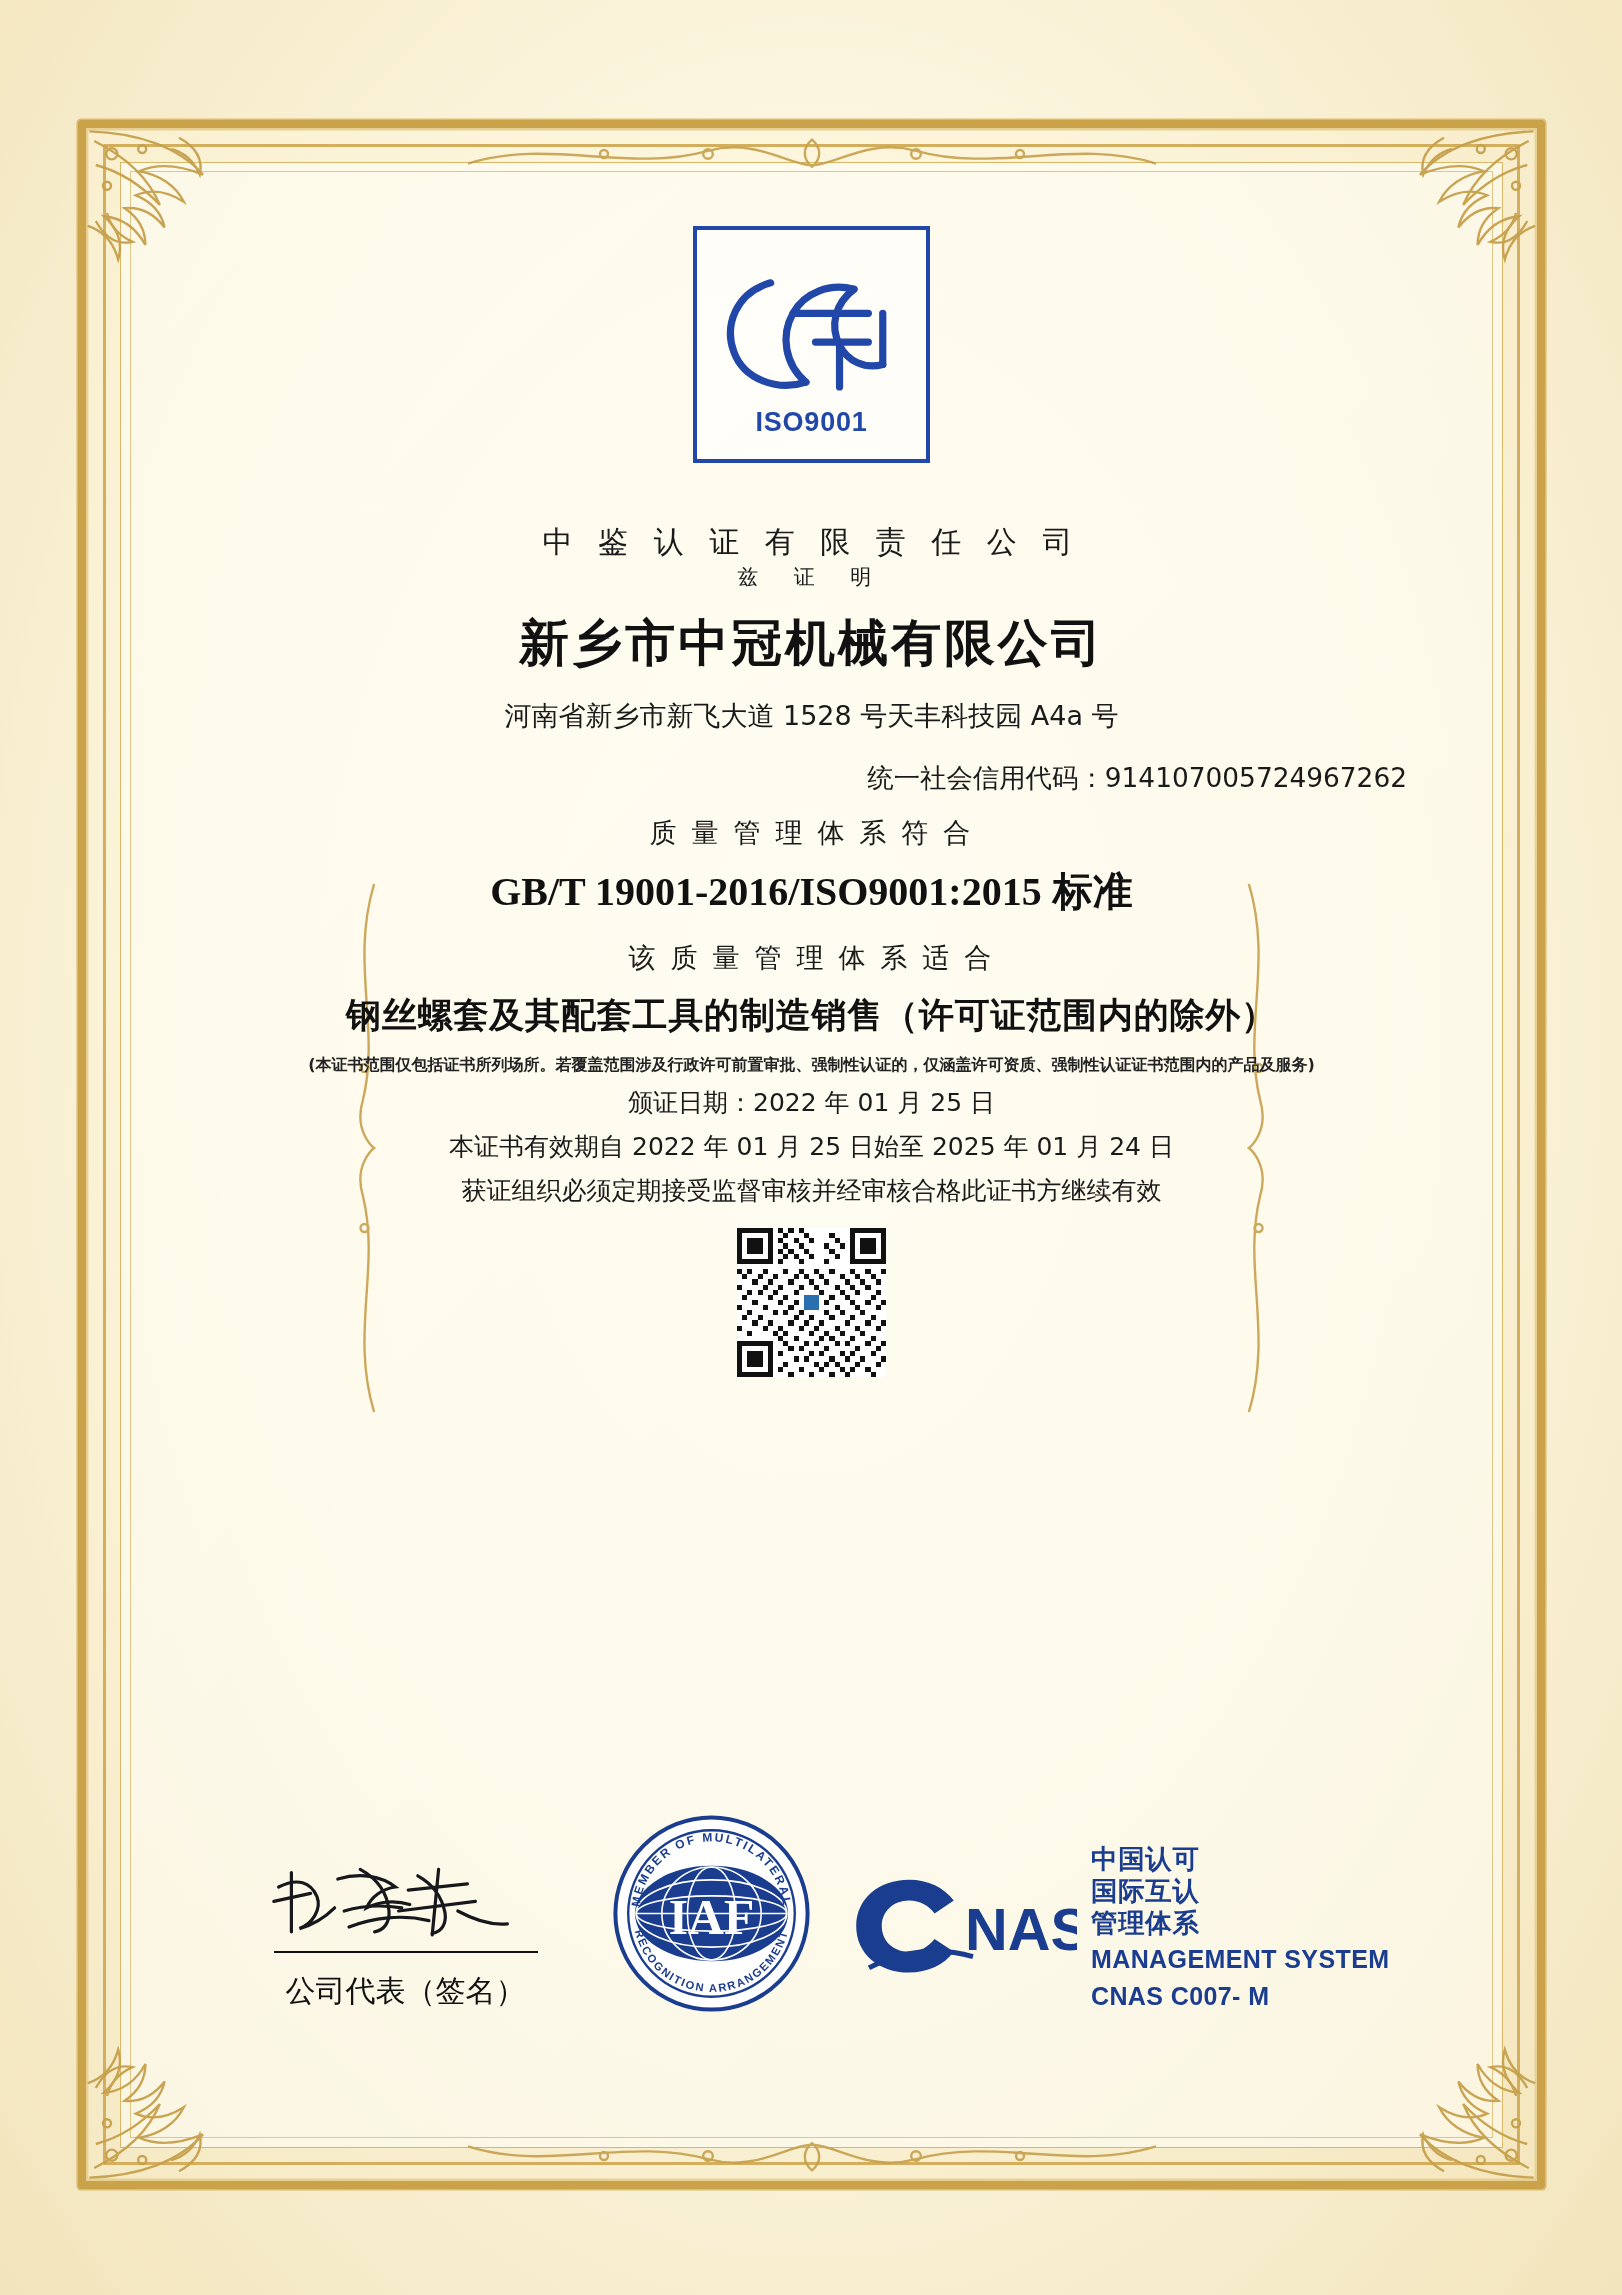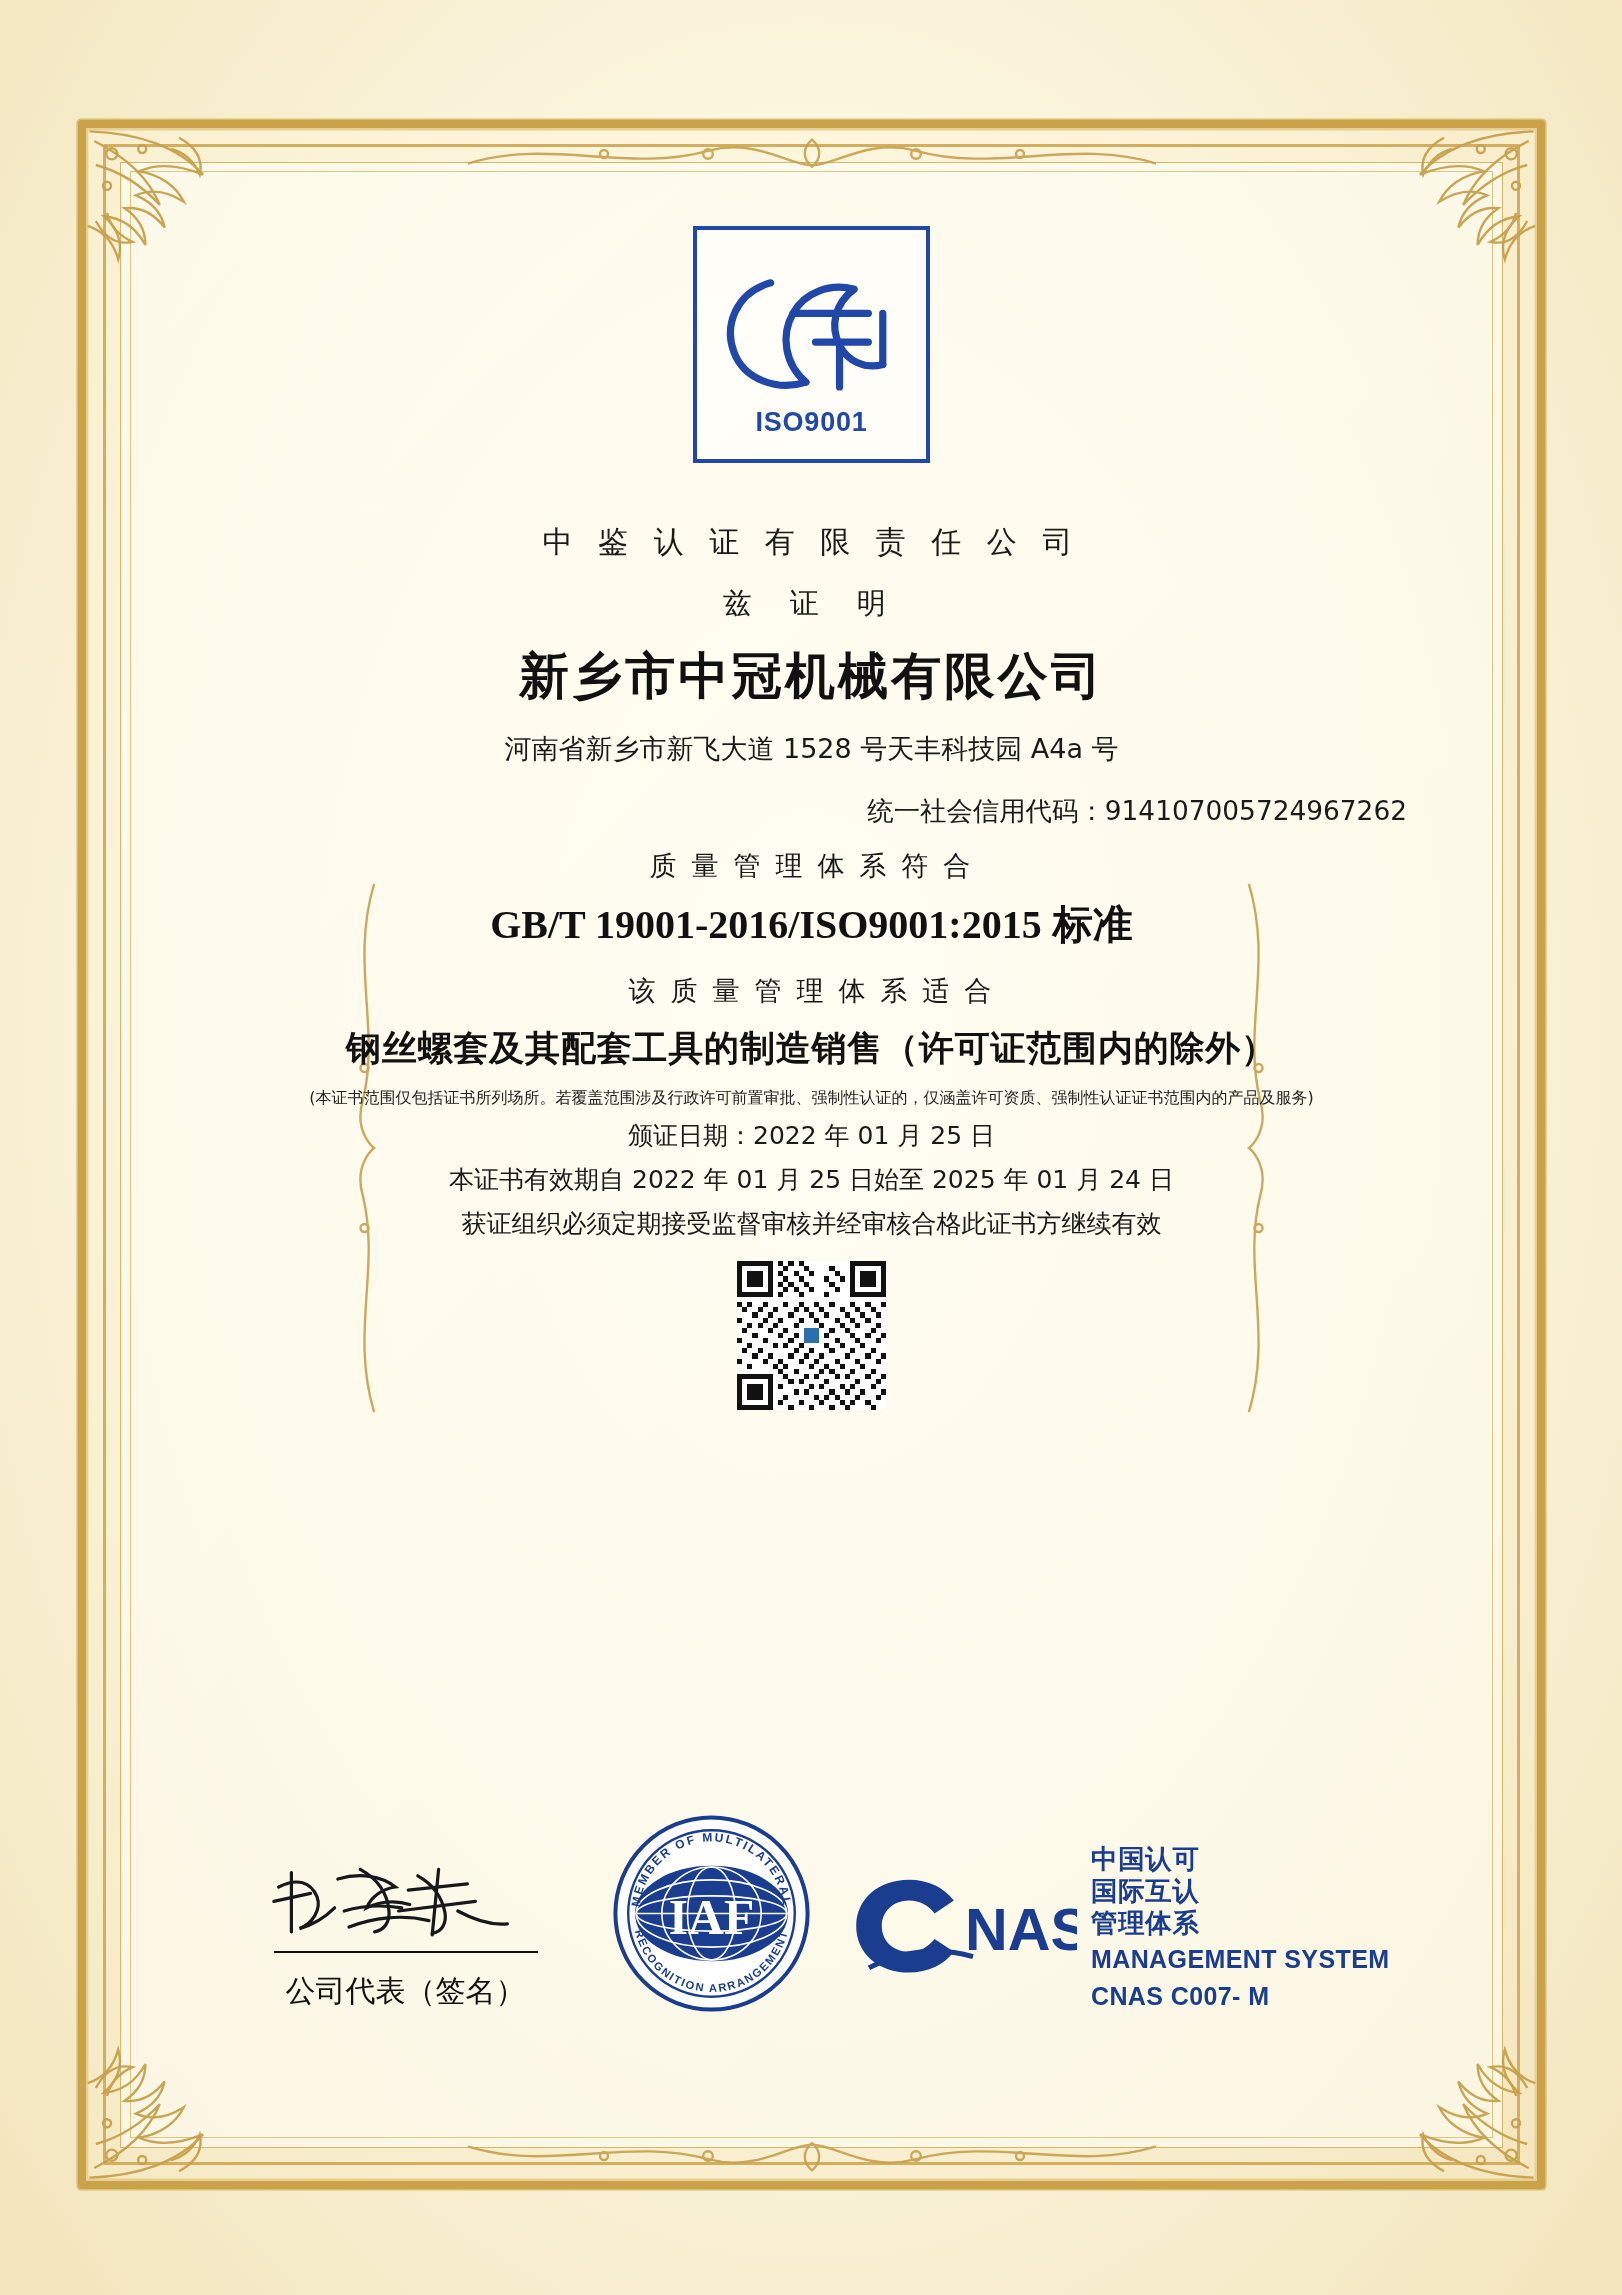--- a/index.html
+++ b/index.html
@@ -126,22 +126,21 @@
     margin-top: 4.8px;
     text-align: right;
     padding-right: 138px;
     font-size: 27px;
     font-weight: 700;
     color: #111;
     font-family: "Liberation Serif", serif;
   }
 
   .hereby {
-    margin-top: 21px;
-    font-size: 29px;
+    font-size: 21px;
     letter-spacing: 14.4px;
     color: #1a1a1a;
     font-family: "DejaVu Sans", sans-serif;
   }
 
   .company {
     margin-top: 19px;
     font-size: 50px;
     font-weight: 700;
     letter-spacing: 3.2px;
@@ -200,21 +199,21 @@
     letter-spacing: 0.8px;
     color: #111;
     font-family: "DejaVu Sans", sans-serif;
   }
 
   .fineprint {
     margin-top: 16px;
     font-size: 16px;
     color: #222;
     font-family: "DejaVu Sans", sans-serif;
-    font-weight: 400;
+    font-weight: 700;
   }
 
   .issue-date, .valid-period, .note {
     font-size: 25px;
     color: #1a1a1a;
     font-family: "DejaVu Sans", sans-serif;
   }
   .issue-date { margin-top: 9.6px; }
   .valid-period { margin-top: 11.2px; }
   .note { margin-top: 11.2px; }

